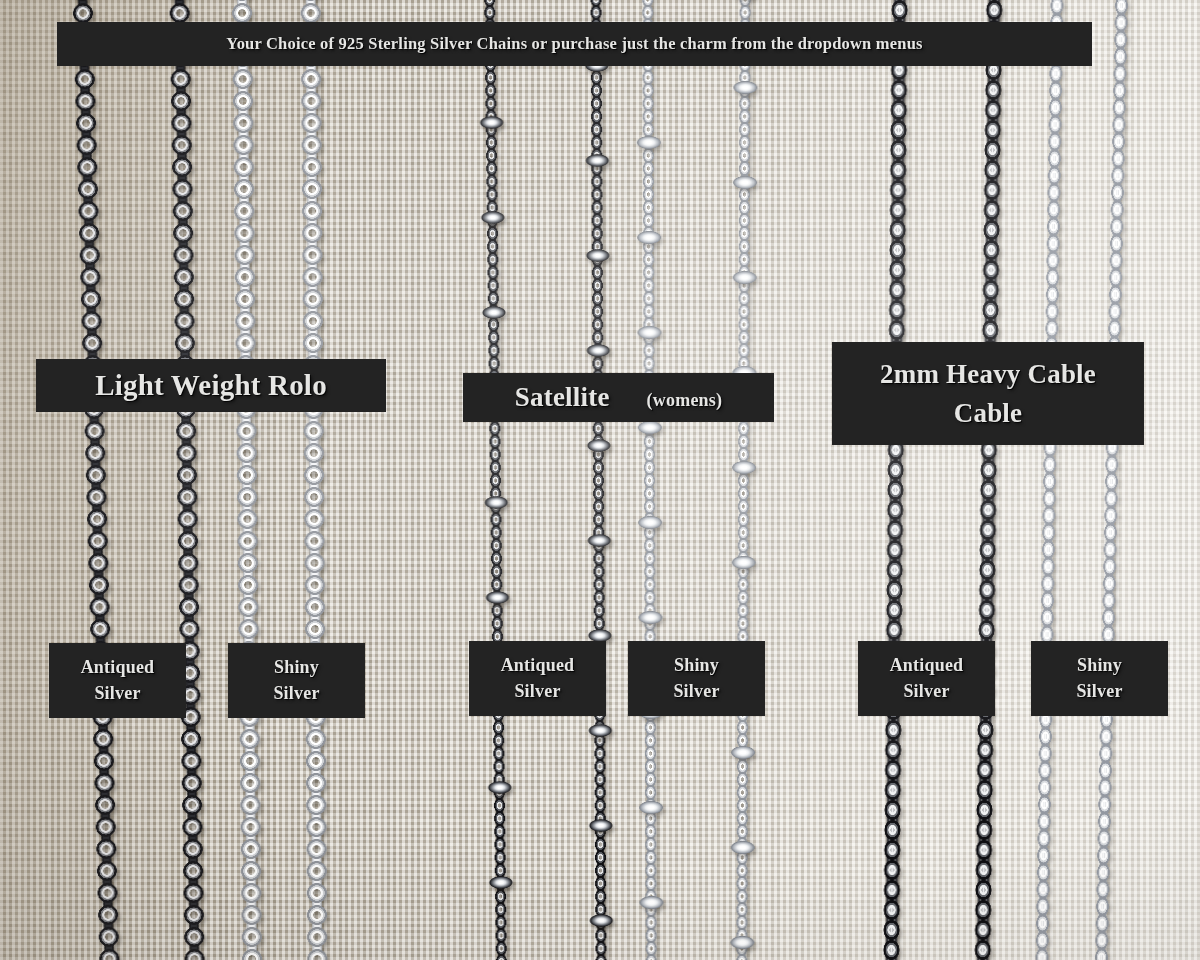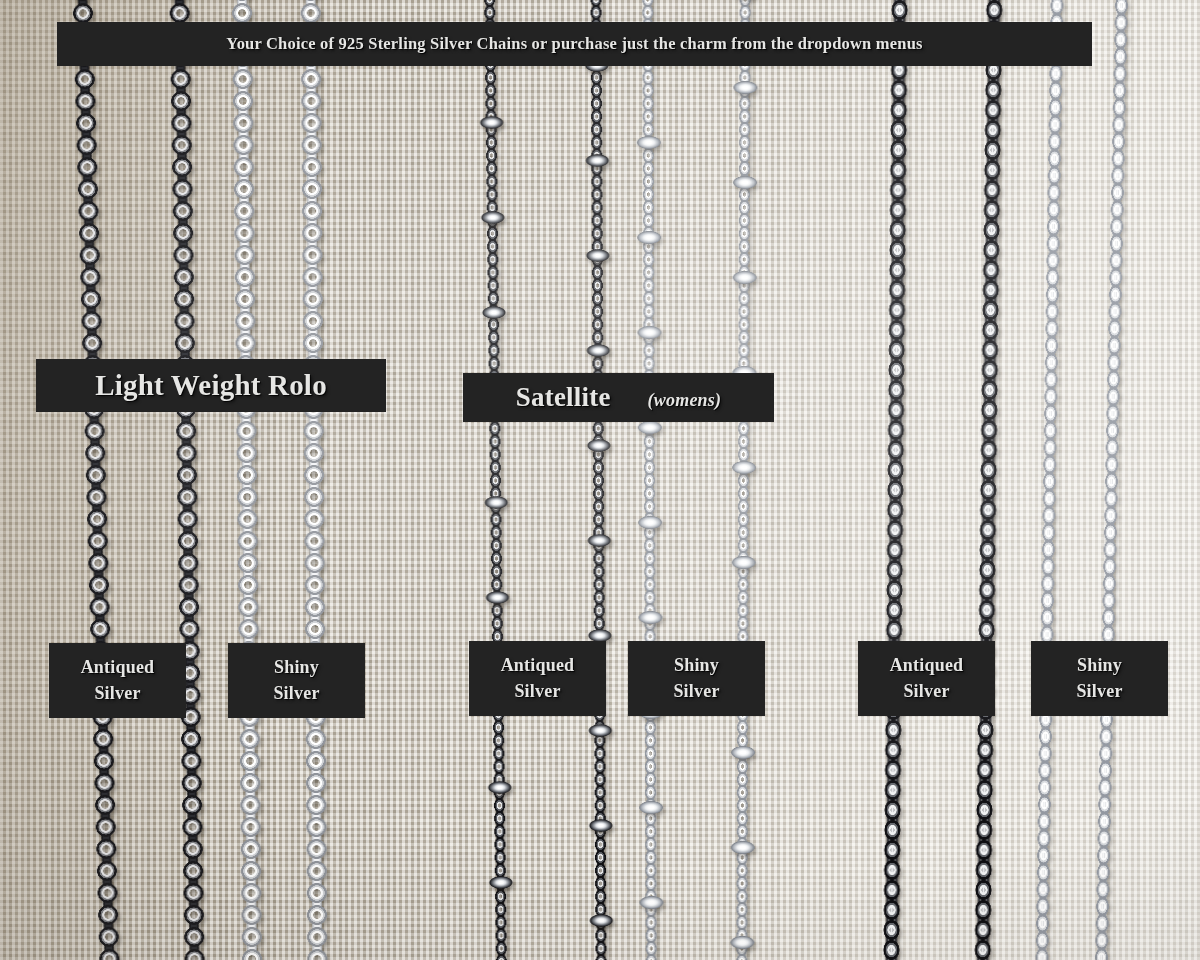--- a/index.html
+++ b/index.html
@@ -132,21 +132,21 @@
     left:57px; top:22px; width:1035px; height:44px;
     font-size:16.5px; font-weight:bold;
   }
 
   .cat-plaque { font-weight:bold; }
   #cat-rolo   { left:36px;  top:359px; width:350px; height:53px; font-size:29px; }
   #cat-sat    { left:463px; top:373px; width:311px; height:49px; font-size:27px; }
   #cat-heavy  { left:832px; top:342px; width:312px; height:103px; font-size:27px; line-height:1.42; }
 
   #cat-sat .sat-main { display:inline; }
-  #cat-sat .sat-sub { font-size:18px; font-weight:bold; margin-left:9px;font-style:italic; }
+  #cat-sat .sat-sub { font-size:18px; font-weight:bold; margin-left:9px; }
   #cat-sat .row { display:flex; align-items:baseline; justify-content:center;gap:28px; }
 
   .sub-plaque { width:137px; height:75px; font-size:18px; font-weight:bold; line-height:1.42; }
   #sub-1 { left:49px;  top:643px; }
   #sub-2 { left:228px; top:643px; }
   #sub-3 { left:469px; top:641px; }
   #sub-4 { left:628px; top:641px; }
   #sub-5 { left:858px; top:641px; }
   #sub-6 { left:1031px;top:641px; }
 </style>
@@ -192,20 +192,24 @@
     <span>Light Weight Rolo</span>
   </div>
 
   <div class="plaque cat-plaque" id="cat-sat">
     <span class="row">
       <span class="sat-main">Satellite</span>
       <span class="sat-sub">(womens)</span>
     </span>
   </div>
 
+  <div class="plaque cat-plaque" id="cat-heavy">
+    <span>2mm Heavy Cable</span>
+    <span>Cable</span>
+  </div>
 
   <div class="plaque sub-plaque" id="sub-1">
     <span>Antiqued</span>
     <span>Silver</span>
   </div>
   <div class="plaque sub-plaque" id="sub-2">
     <span>Shiny</span>
     <span>Silver</span>
   </div>
   <div class="plaque sub-plaque" id="sub-3">

